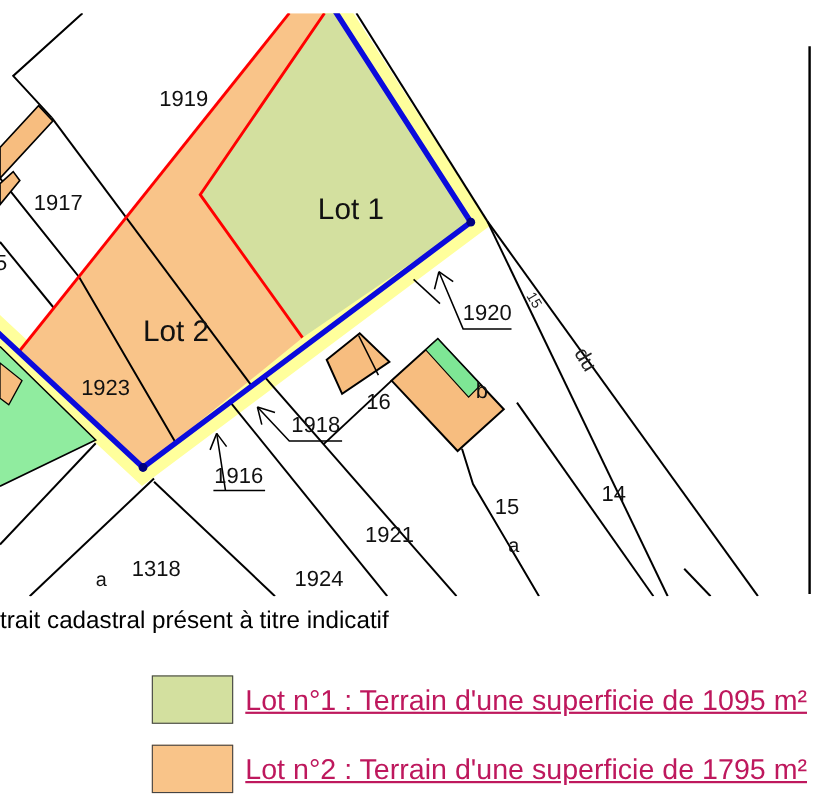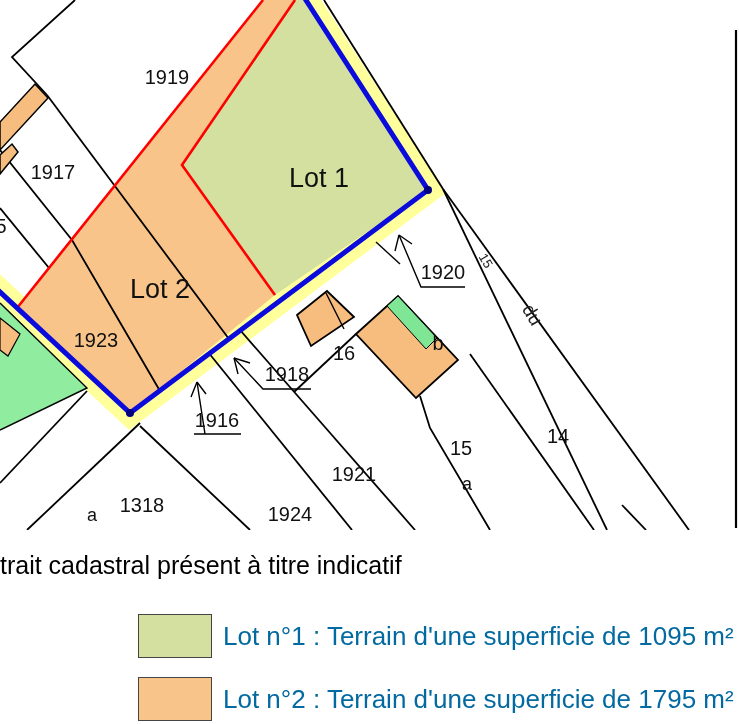--- a/index.html
+++ b/index.html
@@ -1,37 +1,37 @@
 <!DOCTYPE html>
 <html><head>
 <meta charset="utf-8">
 <style>
   html,body{margin:0;padding:0;}
   body{
     width:739px;height:724px;background:#ffffff;overflow:hidden;position:relative;
     font-family:"Liberation Sans", sans-serif;
   }
-  #map-wrap{position:absolute;left:0;top:0;width:629px;height:530px;}
+  #map-wrap{position:absolute;left:0;top:12px;width:629px;height:530px;}
   svg text{fill:#111;}
   .parcel-num{font-size:20px;}
   .small-letter{font-size:18px;}
   .lot-label{font-size:27px;}
   .road-label-sm{font-size:13px;fill:#222;}
   .road-label-lg{font-size:19px;fill:#222;}
   .blk{stroke:#000;stroke-width:1.8;fill:none;}
   .thin{stroke:#000;stroke-width:1.4;fill:none;}
   #caption{
     position:absolute;left:0px;top:551px;width:739px;
-    font-size:25px;color:#000;white-space:nowrap;
+    font-size:22px;color:#000;white-space:nowrap;
   }
   .legend-row{position:absolute;left:138px;display:flex;align-items:center;}
   #legend-row-1{top:614px;}
   #legend-row-2{top:677px;}
   .swatch{width:72px;height:42px;border:1px solid #444;flex:0 0 auto;}
-  .legend-label{margin-left:11px;font-size:26px;color:#0369a1;white-space:nowrap;}
+  .legend-label{margin-left:11px;font-size:26px;color:#be185d;white-space:nowrap;text-decoration:underline;}
 </style>
 </head>
 <body>
 
 <div id="map-wrap">
 <svg width="739" height="530" viewBox="0 0 739 530">
 
   <polyline points="-14,279 130,413 428,190 302,-6" fill="none" stroke-width="26" stroke="#ffff9c"></polyline>
 
   <polygon points="263,0 295,0 182,165 275,295 130,413 17,308" fill="#f9c489"></polygon>

